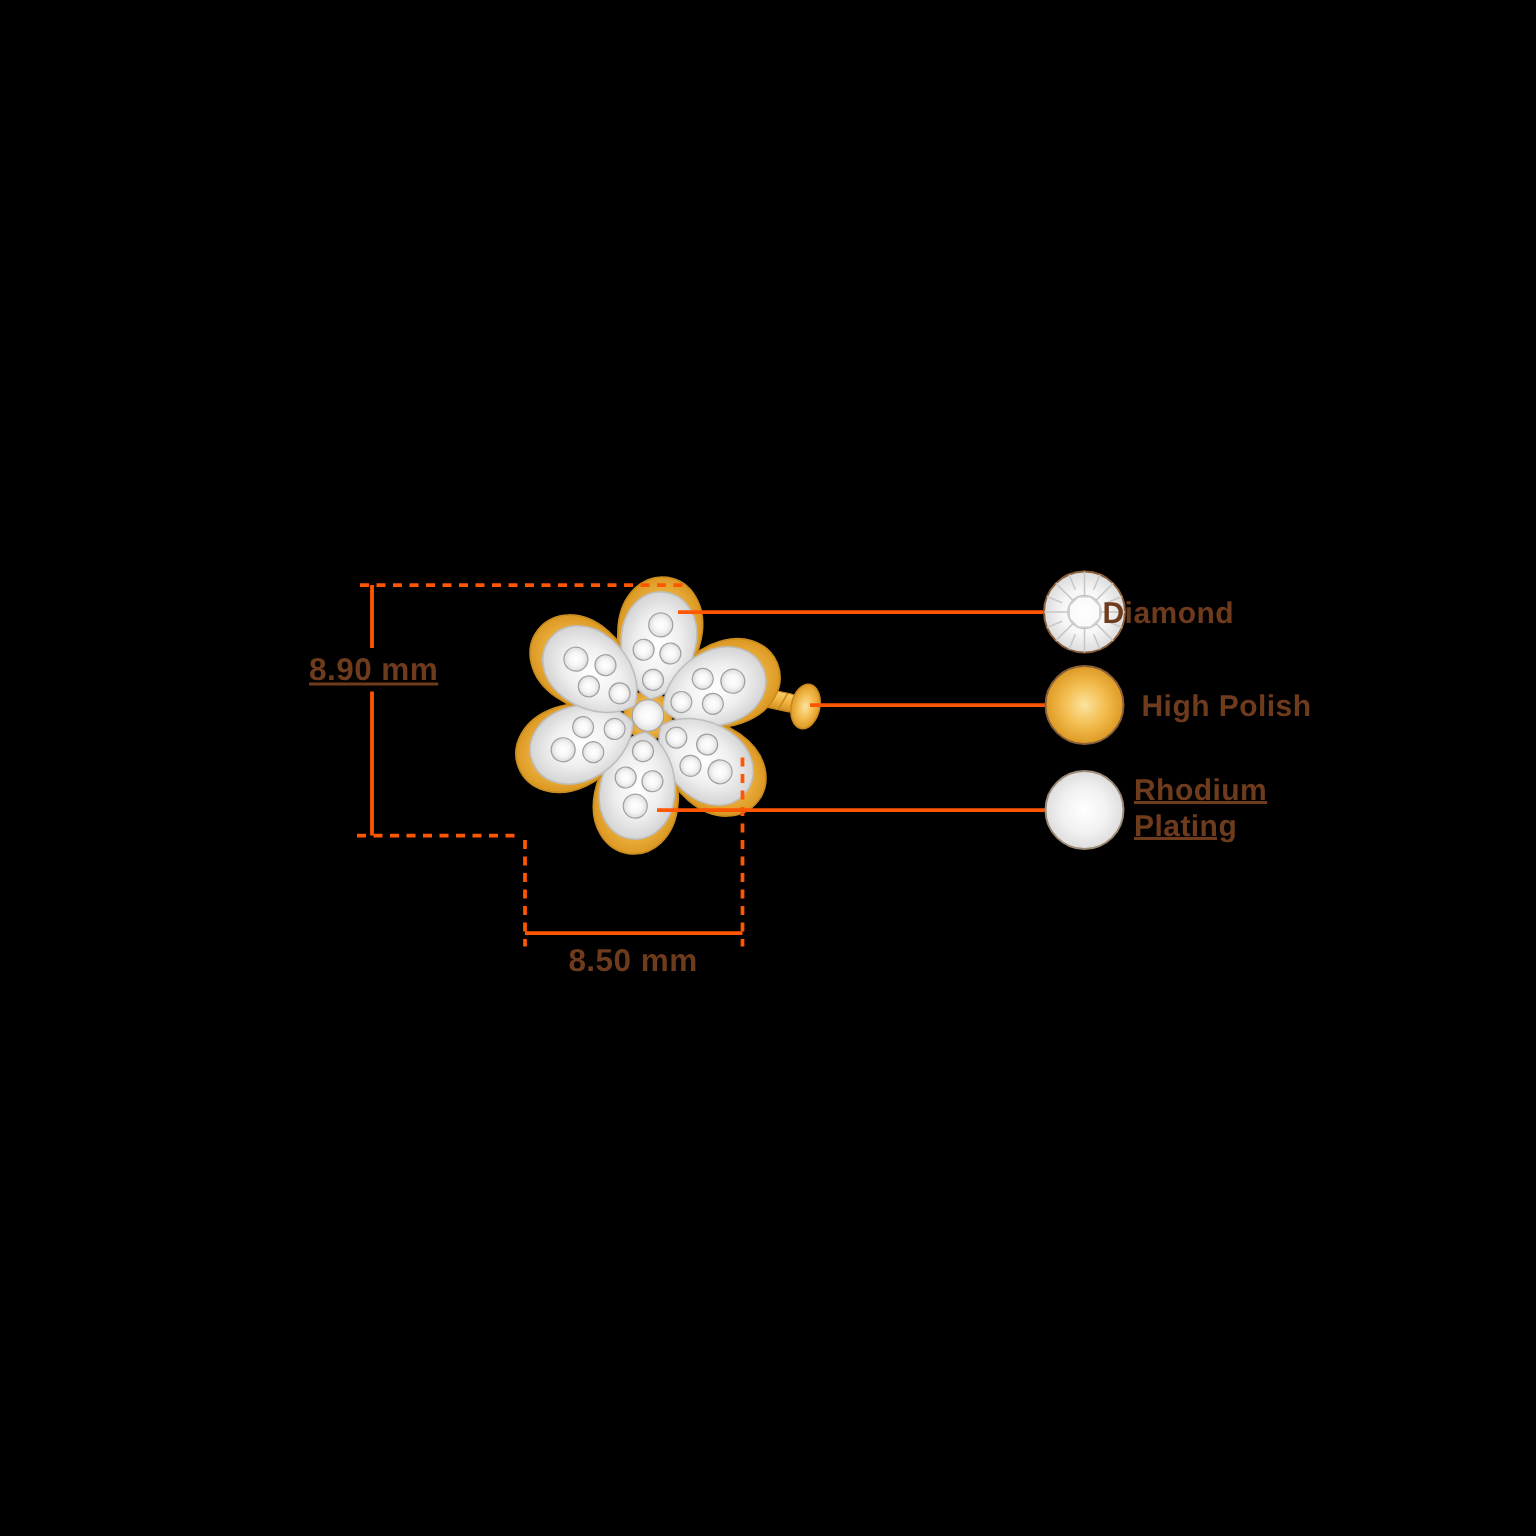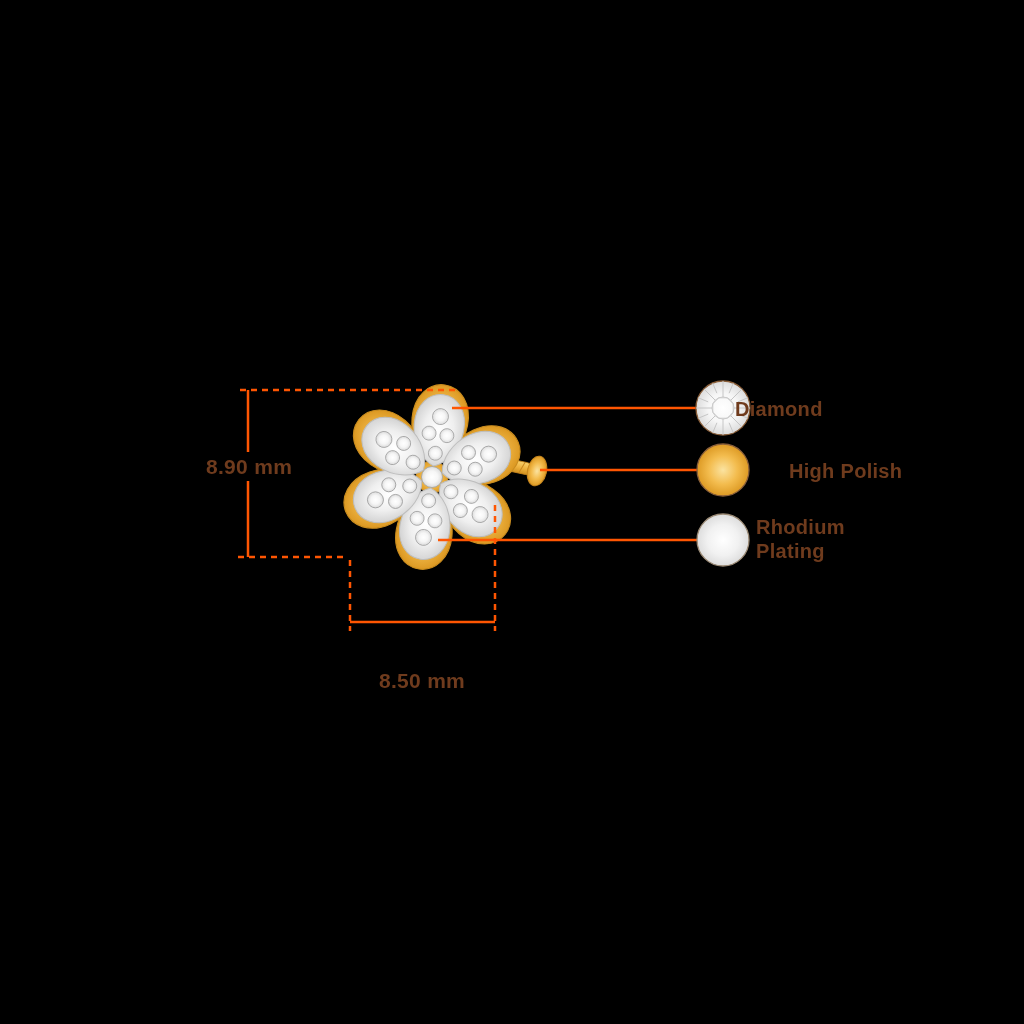--- a/index.html
+++ b/index.html
@@ -17,22 +17,22 @@
     position: absolute;
     font-weight: 700;
     color: #6F3B1D;
     font-size: 20px;
     letter-spacing: .3px;
     white-space: nowrap;
     line-height: 1.2;
   }
   .dim-lbl { font-size: 21px; }
   .dim-lbl.on-line { background: #000; padding: 2px 5px; }
-  .dim-lbl.centered { text-align: center; margin-top: 40px; }
-  .legend-lbl.wrap { white-space: normal; width: 100px; line-height: 24px; }
+  .dim-lbl.centered { text-align: center; }
+  .legend-lbl.wrap { white-space: normal; width: 100px; line-height: 24px; text-decoration: underline; }
 </style>
 </head>
 <body>
 
 <div class="stage">
 
   <svg width="1024" height="1024" viewBox="0 0 1024 1024">
     <defs>
       <radialGradient id="gDia">
         <stop offset="0%" stop-color="#ffffff"></stop>
@@ -160,23 +160,23 @@
           <line x1="14.8" y1="-6.1" x2="24.9" y2="-10.3"></line>
         </g>
       </g>
 
       <circle cx="723" cy="470" r="26" fill="url(#gGold)" stroke="#8a5f3a" stroke-width="1.3"></circle>
 
       <circle cx="723" cy="540" r="26" fill="url(#gRho)" stroke="#9b8a75" stroke-width="1.3"></circle>
     </g>
   </svg>
 
-  <div class="lbl dim-lbl on-line" style="left:201px; top:452px;">8.90 mm</div>
+  <div class="lbl dim-lbl on-line" style="left:201px; top:432px;text-decoration:underline;">8.90 mm</div>
 
   <div class="lbl dim-lbl centered" style="left:366px; top:628px; width:112px;">8.50 mm</div>
 
   <div class="lbl legend-lbl" style="left:735px; top:397px;">Diamond</div>
 
-  <div class="lbl legend-lbl" style="left:761px; top:459px;margin-left:28px;">High Polish</div>
+  <div class="lbl legend-lbl" style="left:761px; top:459px;">High Polish</div>
 
   <div class="lbl legend-lbl wrap" style="left:756px; top:515px;">Rhodium Plating</div>
 
 </div>
 
 </body></html>

